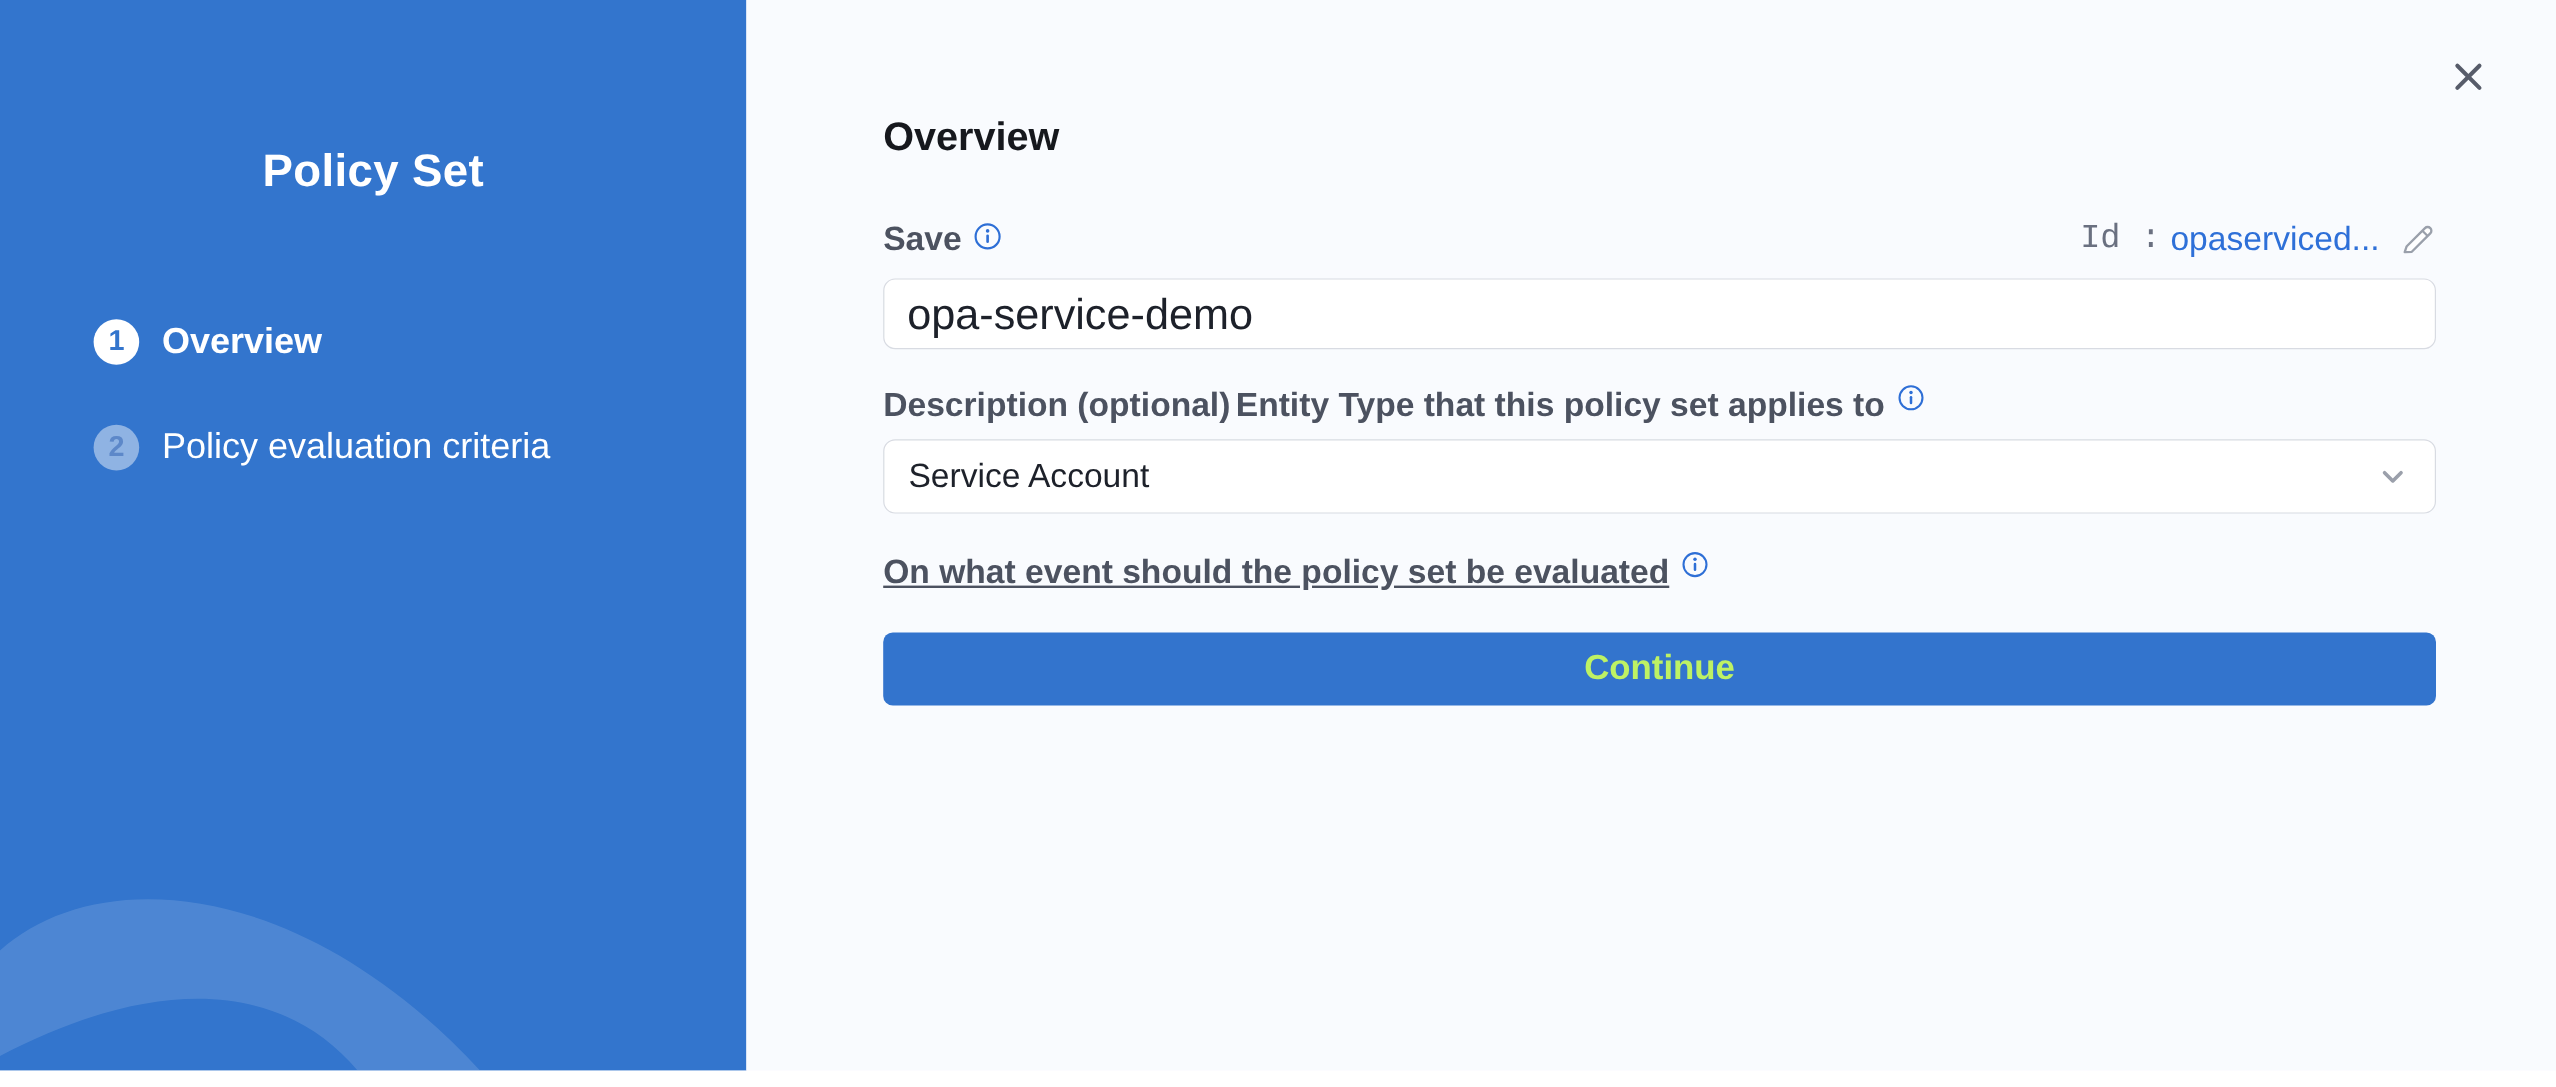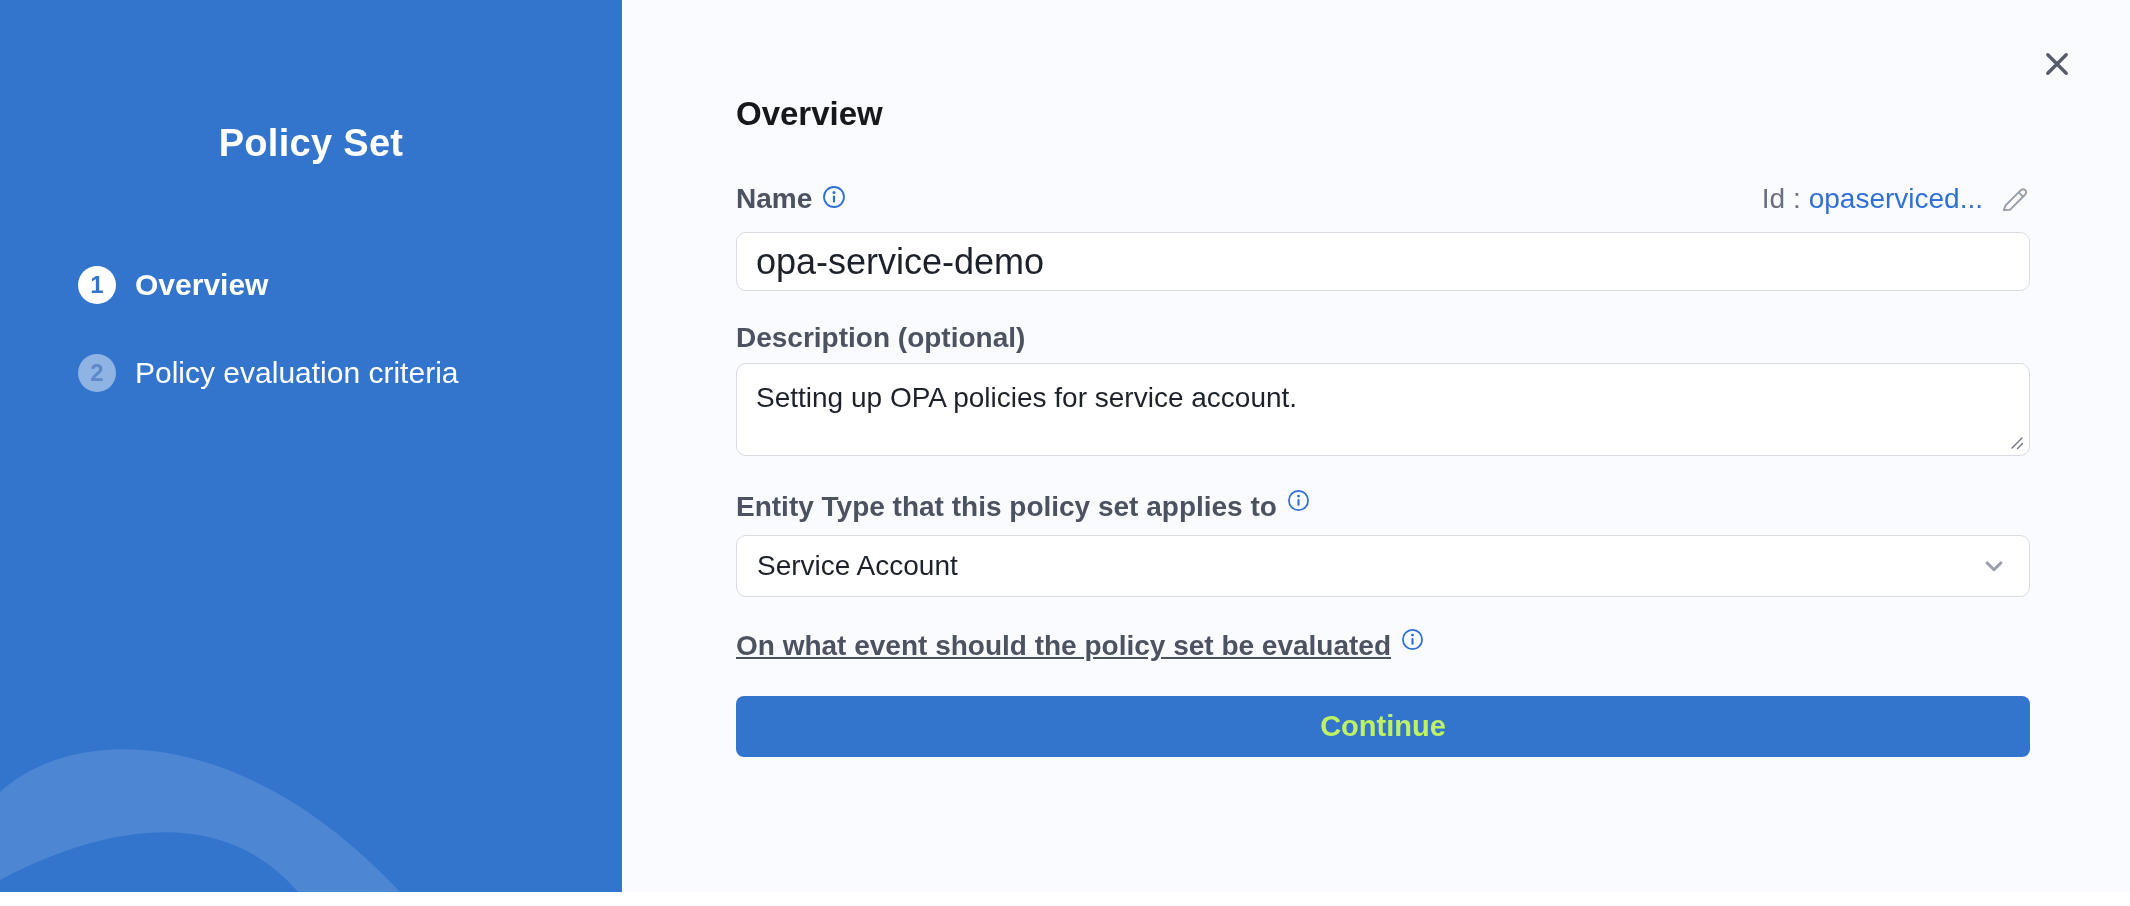--- a/index.html
+++ b/index.html
@@ -29,21 +29,21 @@
                background:none; border:none; cursor:pointer; padding:0; line-height:0; }
   .page-title { font-size:33px; font-weight:600; color:#16181d; }
 
   .field-head { display:flex; justify-content:space-between; align-items:flex-end; margin-top:50px; }
   .label { font-size:28px; font-weight:600; color:#4c5260; display:inline-flex; align-items:center; }
   .info-icon { margin-left:10px; display:inline-block; line-height:0; }
   .info-raised { transform:translateY(-7px); }
   .info-slight { transform:translateY(-2px); }
 
   .id-group { display:flex; align-items:center; font-size:28px; }
-  .id-label { color:#6a7080; font-weight:400; }
+  .id-label { color:#6a7080; font-weight:400;font-family:Liberation Mono, monospace; }
   .id-value { color:#2e70d8; margin-left:8px; text-decoration:none; cursor:pointer; }
   .pencil { margin-left:16px; line-height:0; cursor:pointer; }
 
   .text-input { margin-top:17px; width:100%; height:59px; background:#fff;
                 border:1.5px solid #d8dbe2; border-radius:10px; padding:0 19px;
                 font-size:36px; color:#1d212a; font-family:"Liberation Sans",sans-serif; outline:none; }
 
   .section-label { margin-top:31px; }
 
   .textarea-wrap { position:relative; margin-top:9px; }
@@ -100,21 +100,21 @@
       </svg>
     </button>
 
     <h2 class="page-title">Overview</h2>
 
     <div class="form">
 
       
       <div class="field-head">
         <span class="label">
-          <span>Name</span>
+          <span>Save</span>
           <span class="info-icon info-slight">
             <svg width="24" height="24" viewBox="0 0 24 24" fill="none">
               <circle cx="12" cy="12" r="10" stroke="#2e6fd6" stroke-width="1.8"></circle>
               <circle cx="12" cy="7.4" r="1.5" fill="#2e6fd6"></circle>
               <rect x="10.9" y="10.4" width="2.2" height="7.2" rx="1.1" fill="#2e6fd6"></rect>
             </svg>
           </span>
         </span>
         <span class="id-group">
           <span class="id-label">Id :</span>
@@ -124,28 +124,20 @@
               <path d="M3.8 20.2 L5 16.6 L16.9 4.7 a2.4 2.4 0 0 1 3.4 3.4 L8.4 20 L3.8 20.2 Z"></path>
               <path d="M15.2 6.4 l3.4 3.4" fill="none"></path>
             </svg>
           </span>
         </span>
       </div>
       <input class="text-input" type="text" value="opa-service-demo" style="">
 
       
       <div class="label section-label">Description (optional)</div>
-      <div class="textarea-wrap">
-        <textarea class="textarea" style="">Setting up OPA policies for service account.</textarea>
-        <span class="grip">
-          <svg width="16" height="16" viewBox="0 0 16 16" fill="none" stroke="#6f7480" stroke-width="1.4" stroke-linecap="round">
-            <path d="M3 13 L13 3 M8.5 13.5 L13.5 8.5"></path>
-          </svg>
-        </span>
-      </div>
 
       
       <div class="label section-label">
         <span>Entity Type that this policy set applies to</span>
         <span class="info-icon info-raised">
           <svg width="23" height="23" viewBox="0 0 24 24" fill="none">
             <circle cx="12" cy="12" r="10" stroke="#2e6fd6" stroke-width="1.8"></circle>
             <circle cx="12" cy="7.4" r="1.5" fill="#2e6fd6"></circle>
             <rect x="10.9" y="10.4" width="2.2" height="7.2" rx="1.1" fill="#2e6fd6"></rect>
           </svg>

